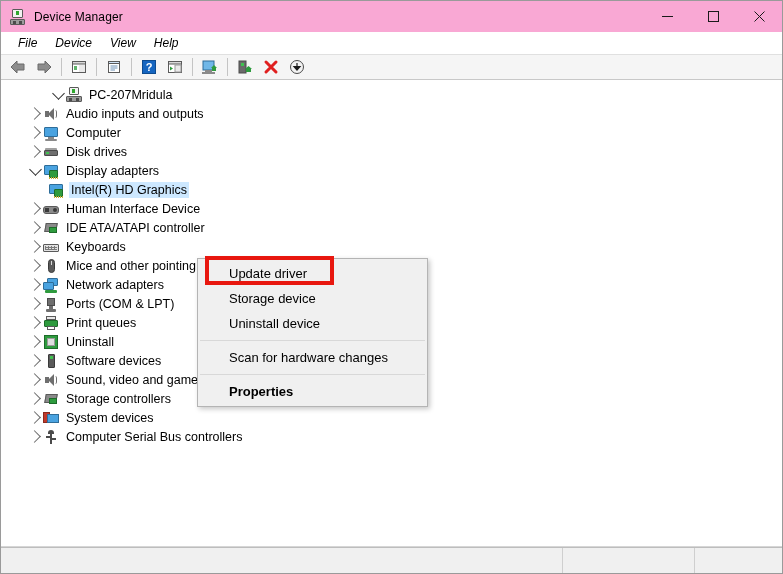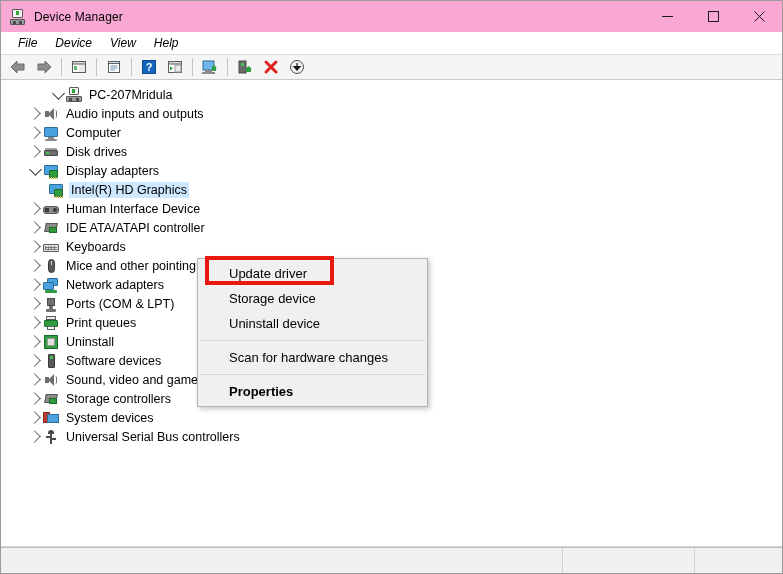--- a/index.html
+++ b/index.html
@@ -668,21 +668,21 @@
       <div class="tree-row lvl1">
         <span class="twisty">
             <span class="chev right"></span>
           </span>
         <span class="node-icon">
           <span class="ic usb-stem"></span>
             <span class="ic usb-head"></span>
           <span class="ic usb-arm1"></span>
             <span class="ic usb-arm2"></span>
         </span>
-        <span class="node-label">Universal Serial Bus controllers</span>
+        <span class="node-label">Computer Serial Bus controllers</span>
       </div>
 
     </div>
 
     <div id="context-menu">
       <div class="ctx-item">Update driver</div>
       <div class="ctx-item">Storage device</div>
       <div class="ctx-item">Uninstall device</div>
       <div class="ctx-sep"></div>
       <div class="ctx-item">Scan for hardware changes</div>

